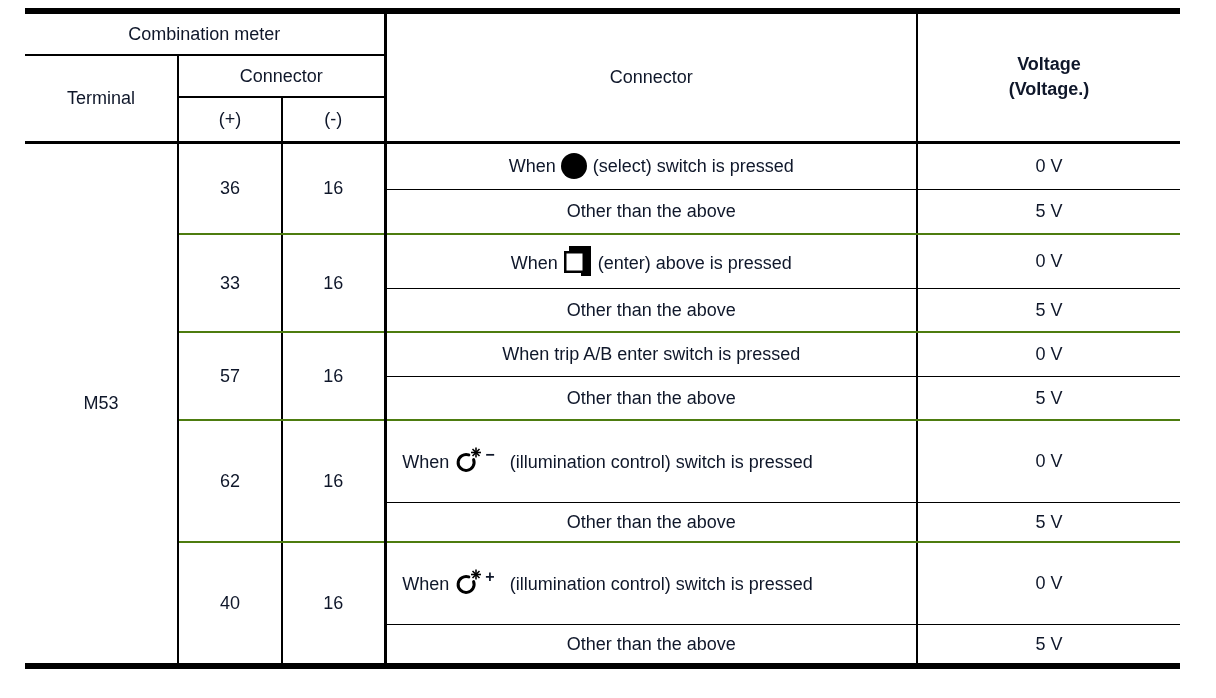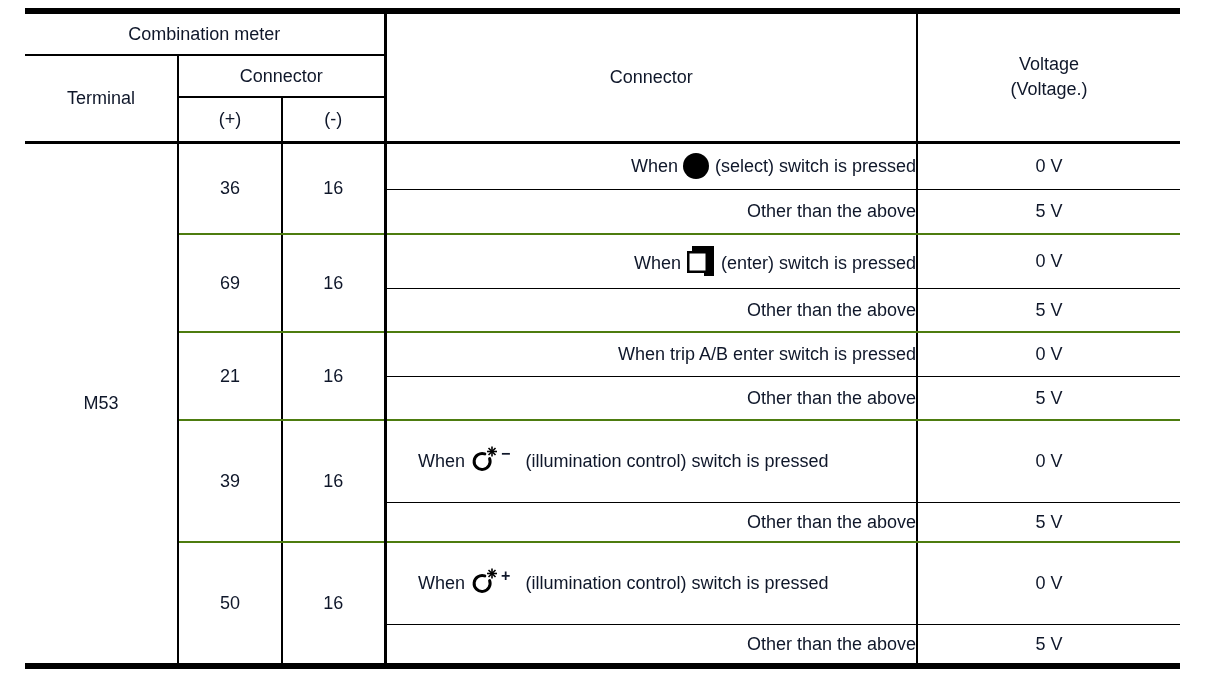--- a/index.html
+++ b/index.html
@@ -18,46 +18,46 @@
     width: 1155px;
     margin: 8px 0 0 25px;
     border-top: 6px solid #000;
     border-bottom: 6px solid #000;
     font-size: 18px;
     line-height: 22px;
   }
   .spec th { font-weight: normal; }
   .spec th, .spec td { padding: 0; }
   .center { text-align: center; vertical-align: middle; }
-  .cond   { text-align: right; vertical-align: middle; padding-left: 13px; }
+  .cond   { text-align: center; vertical-align: middle; padding-left: 13px; }
   .vr2 { border-right: 2px solid #000; }
   .vr3 { border-right: 3px solid #000; }
   .hb2 { border-bottom: 2px solid #000; }
   .hb3 { border-bottom: 3px solid #000; }
   .sub { border-bottom: 1px solid #000; }   
   .grp { border-bottom: 2px solid #4d7c0f; }   
-  .voltage-head div { line-height: 25px; }
+  .voltage-head div { line-height: 25px; font-weight: bold; }
 
   .sel-icon {
     display: inline-block;
     width: 26px; height: 26px;
     background: #000; border-radius: 50%;
     vertical-align: -7px;
     margin: 0 6px 0 5px;
   }
   .enter-icon { vertical-align: -8px; margin: 0 7px 0 6px; }
   .illum-icon { vertical-align: -6px; margin-left: 5px; }
   .illum-sign {
     font-weight: bold;
     font-size: 16px;
     position: relative; top: -8px;
     margin-left: 1px;
     margin-right: 15px;
   }
-  .wrapbox { width: 442px; line-height: 34px; }
+  .wrapbox { width: 442px; line-height: 26px; }
 </style>
 </head>
 <body>
 
 <div class="sheet">
   <table class="spec">
     <colgroup>
       <col style="width:153px">
       <col style="width:104px">
       <col style="width:103px">
@@ -91,49 +91,49 @@
         <span>When</span><span class="sel-icon"></span><span>(select) switch is pressed</span>
       </td>
       <td class="center sub">0 V</td>
     </tr>
     <tr style="height:45px">
       <td class="cond vr2 grp">Other than the above</td>
       <td class="center grp">5 V</td>
     </tr>
 
     <tr style="height:54px">
-      <td rowspan="2" class="center vr2 grp">69</td>
+      <td rowspan="2" class="center vr2 grp">33</td>
       <td rowspan="2" class="center vr3 grp">16</td>
       <td class="cond vr2 sub">
         <span>When</span><svg class="enter-icon" width="27" height="31" viewBox="0 0 27 31">
               <rect x="5" y="0" width="22" height="24" fill="#000"></rect>
               <rect x="17" y="22" width="10" height="8" fill="#000"></rect>
               <rect x="1.25" y="6.25" width="18.5" height="19.5" fill="#fff" stroke="#000" stroke-width="2.5"></rect>
-            </svg><span>(enter) switch is pressed</span>
+            </svg><span>(enter) above is pressed</span>
       </td>
       <td class="center sub">0 V</td>
     </tr>
     <tr style="height:44px">
       <td class="cond vr2 grp">Other than the above</td>
       <td class="center grp">5 V</td>
     </tr>
 
     <tr style="height:44px">
-      <td rowspan="2" class="center vr2 grp">21</td>
+      <td rowspan="2" class="center vr2 grp">57</td>
       <td rowspan="2" class="center vr3 grp">16</td>
       <td class="cond vr2 sub">When trip A/B enter switch is pressed</td>
       <td class="center sub">0 V</td>
     </tr>
     <tr style="height:44px">
       <td class="cond vr2 grp">Other than the above</td>
       <td class="center grp">5 V</td>
     </tr>
 
     <tr style="height:82px">
-      <td rowspan="2" class="center vr2 grp">39</td>
+      <td rowspan="2" class="center vr2 grp">62</td>
       <td rowspan="2" class="center vr3 grp">16</td>
       <td class="cond vr2 sub">
         <div class="wrapbox">
           <span>When</span><svg class="illum-icon" width="30" height="27" viewBox="0 0 30 27">
                 <path d="M 14.8 7.9 A 8 8 0 1 0 19.6 12.6" fill="none" stroke="#000" stroke-width="3" stroke-linecap="round"></path>
                 <g stroke="#000" stroke-width="1.6">
                   <line x1="22" y1="0.5" x2="22" y2="10.5"></line>
                   <line x1="17" y1="5.5" x2="27" y2="5.5"></line>
                   <line x1="18.5" y1="2" x2="25.5" y2="9"></line>
                   <line x1="25.5" y1="2" x2="18.5" y2="9"></line>
@@ -142,21 +142,21 @@
         </div>
       </td>
       <td class="center sub">0 V</td>
     </tr>
     <tr style="height:40px">
       <td class="cond vr2 grp">Other than the above</td>
       <td class="center grp">5 V</td>
     </tr>
 
     <tr style="height:82px">
-      <td rowspan="2" class="center vr2">50</td>
+      <td rowspan="2" class="center vr2">40</td>
       <td rowspan="2" class="center vr3">16</td>
       <td class="cond vr2 sub">
         <div class="wrapbox">
           <span>When</span><svg class="illum-icon" width="30" height="27" viewBox="0 0 30 27">
                 <path d="M 14.8 7.9 A 8 8 0 1 0 19.6 12.6" fill="none" stroke="#000" stroke-width="3" stroke-linecap="round"></path>
                 <g stroke="#000" stroke-width="1.6">
                   <line x1="22" y1="0.5" x2="22" y2="10.5"></line>
                   <line x1="17" y1="5.5" x2="27" y2="5.5"></line>
                   <line x1="18.5" y1="2" x2="25.5" y2="9"></line>
                   <line x1="25.5" y1="2" x2="18.5" y2="9"></line>

